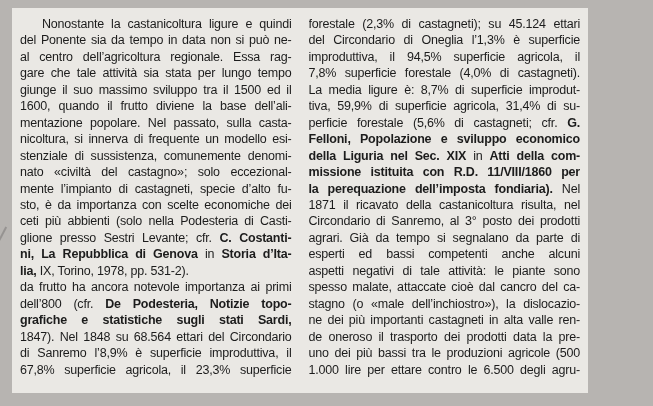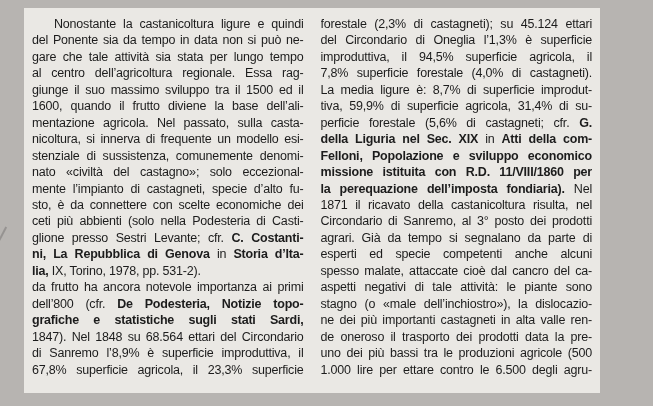--- a/index.html
+++ b/index.html
@@ -6,21 +6,21 @@
     margin: 0;
     padding: 0;
     width: 653px;
     height: 406px;
     overflow: hidden;
     background: var(--surround, #b7b4b1);
     font-family: "Liberation Sans", sans-serif;
   }
   .page {
     position: absolute;
-    left: 24px;
+    left: 12px;
     top: 8px;
     width: 576px;
     height: 385px;
     background: var(--paper, #eae8e4);
     box-sizing: border-box;
     padding: 8px 8px 12px 8px;
   }
   .cols {
     display: flex;
     gap: 17px;
@@ -60,59 +60,59 @@
   }
 </style>
 </head>
 <body>
 
 <div class="page">
   <div class="cols">
     <div class="col">
         <div class="ln indent"><span>Nonostante la castanicoltura ligure e quindi</span></div>
         <div class="ln"><span>del Ponente sia da tempo in data non si può ne-</span></div>
+        <div class="ln"><span>al centro dell’agricoltura regionale. Essa rag-</span></div>
         <div class="ln"><span>gare che tale attività sia stata per lungo tempo</span></div>
-        <div class="ln"><span>al centro dell’agricoltura regionale. Essa rag-</span></div>
         <div class="ln"><span>giunge il suo massimo sviluppo tra il 1500 ed il</span></div>
         <div class="ln"><span>1600, quando il frutto diviene la base dell’ali-</span></div>
-        <div class="ln"><span>mentazione agricola. Nel passato, sulla casta-</span></div>
+        <div class="ln"><span>mentazione popolare. Nel passato, sulla casta-</span></div>
         <div class="ln"><span>nicoltura, si innerva di frequente un modello esi-</span></div>
         <div class="ln"><span>stenziale di sussistenza, comunemente denomi-</span></div>
         <div class="ln"><span>nato «civiltà del castagno»; solo eccezional-</span></div>
         <div class="ln"><span>mente l’impianto di castagneti, specie d’alto fu-</span></div>
-        <div class="ln"><span>sto, è da connettere con scelte economiche dei</span></div>
+        <div class="ln"><span>sto, è da importanza con scelte economiche dei</span></div>
         <div class="ln"><span>ceti più abbienti (solo nella Podesteria di Casti-</span></div>
         <div class="ln"><span>glione presso Sestri Levante; cfr. </span><span class="b">C. Costanti-</span></div>
         <div class="ln"><span class="b">ni, La Repubblica di Genova</span><span> in </span><span class="b">Storia d’Ita-</span></div>
         <div class="ln para-end"><span class="b">lia,</span><span> IX, Torino, 1978, pp. 531-2).</span></div>
         <div class="ln"><span>da frutto ha ancora notevole importanza ai primi</span></div>
         <div class="ln"><span>dell’800 (cfr. </span><span class="b">De Podesteria, Notizie topo-</span></div>
         <div class="ln"><span class="b">grafiche e statistiche sugli stati Sardi,</span></div>
         <div class="ln"><span>1847). Nel 1848 su 68.564 ettari del Circondario</span></div>
         <div class="ln"><span>di Sanremo l’8,9% è superficie improduttiva, il</span></div>
         <div class="ln"><span>67,8% superficie agricola, il 23,3% superficie</span></div>
       </div>
     <div class="col">
         <div class="ln"><span>forestale (2,3% di castagneti); su 45.124 ettari</span></div>
         <div class="ln"><span>del Circondario di Oneglia l’1,3% è superficie</span></div>
         <div class="ln"><span>improduttiva, il 94,5% superficie agricola, il</span></div>
         <div class="ln"><span>7,8% superficie forestale (4,0% di castagneti).</span></div>
         <div class="ln"><span>La media ligure è: 8,7% di superficie improdut-</span></div>
         <div class="ln"><span>tiva, 59,9% di superficie agricola, 31,4% di su-</span></div>
         <div class="ln"><span>perficie forestale (5,6% di castagneti; cfr. </span><span class="b">G.</span></div>
+        <div class="ln"><span class="b">Felloni, Popolazione e sviluppo economico</span></div>
         <div class="ln"><span class="b">della Liguria nel Sec. XIX</span><span> in </span><span class="b">Atti della com-</span></div>
-        <div class="ln"><span class="b">Felloni, Popolazione e sviluppo economico</span></div>
         <div class="ln"><span class="b">missione istituita con R.D. 11/VIII/1860 per</span></div>
         <div class="ln"><span class="b">la perequazione dell’imposta fondiaria).</span><span> Nel</span></div>
         <div class="ln"><span>1871 il ricavato della castanicoltura risulta, nel</span></div>
         <div class="ln"><span>Circondario di Sanremo, al 3° posto dei prodotti</span></div>
         <div class="ln"><span>agrari. Già da tempo si segnalano da parte di</span></div>
-        <div class="ln"><span>esperti ed specie competenti anche alcuni</span></div>
+        <div class="ln"><span>esperti ed bassi competenti anche alcuni</span></div>
+        <div class="ln"><span>aspetti negativi di tale attività: le piante sono</span></div>
         <div class="ln"><span>spesso malate, attaccate cioè dal cancro del ca-</span></div>
-        <div class="ln"><span>aspetti negativi di tale attività: le piante sono</span></div>
         <div class="ln"><span>stagno (o «male dell’inchiostro»), la dislocazio-</span></div>
         <div class="ln"><span>ne dei più importanti castagneti in alta valle ren-</span></div>
         <div class="ln"><span>de oneroso il trasporto dei prodotti data la pre-</span></div>
         <div class="ln"><span>uno dei più bassi tra le produzioni agricole (500</span></div>
         <div class="ln"><span>1.000 lire per ettare contro le 6.500 degli agru-</span></div>
       </div>
   </div>
 </div>
 <div class="stray-mark"></div>
 

